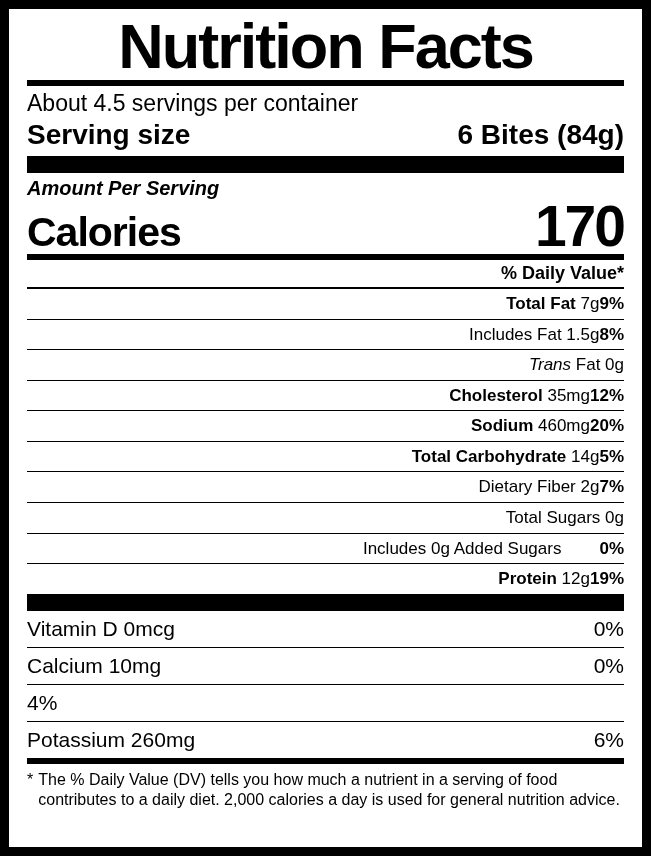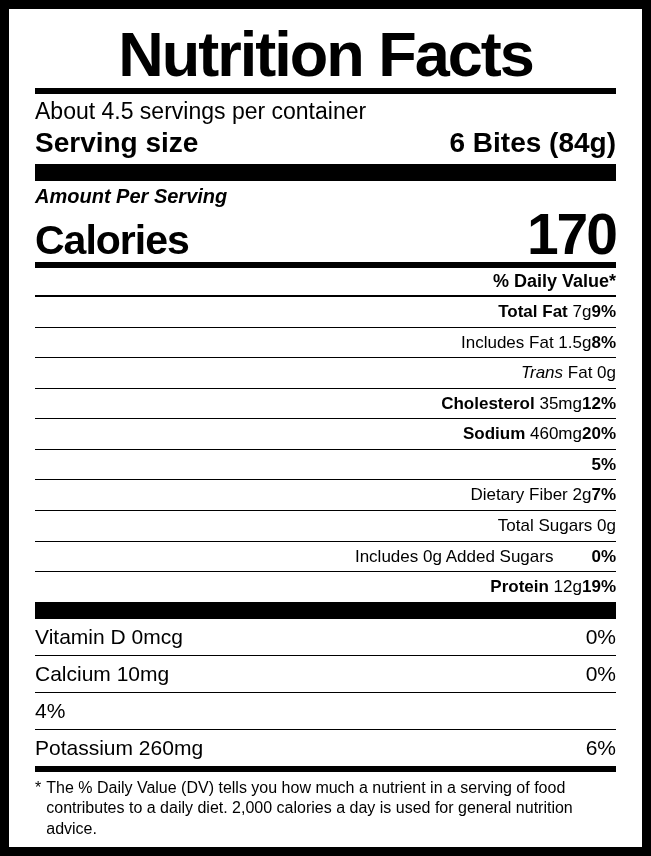--- a/index.html
+++ b/index.html
@@ -13,21 +13,21 @@
     font-family: "Liberation Sans", sans-serif;
     color: #000000;
     -webkit-font-smoothing: antialiased;
   }
   .label-outer {
     box-sizing: border-box;
     width: 651px;
     height: 856px;
     border: 9px solid #000;
     background: #fff;
-    padding: 8px;
+    padding: 0;
   }
   .label-inner {
     box-sizing: border-box;
     width: 100%;
     height: 100%;
     padding: 4px 18px 8px 18px;
   }
 
   
   .title {
@@ -182,20 +182,21 @@
           <span class="nm"><b>Cholesterol</b><span> 35mg</span></span>
           <span class="dv">12%</span>
         </div>
         <div class="rule-hair"></div>
         <div class="nrow">
           <span class="nm"><b>Sodium</b><span> 460mg</span></span>
           <span class="dv">20%</span>
         </div>
         <div class="rule-hair"></div>
         <div class="nrow">
+          <span class="nm"><b>Total Carbohydrate</b><span> 14g</span></span>
           <span class="dv">5%</span>
         </div>
         <div class="rule-hair"></div>
         <div class="nrow indent-1">
           <span class="nm"><span>Dietary Fiber</span><span> 2g</span></span>
           <span class="dv">7%</span>
         </div>
         <div class="rule-hair"></div>
         <div class="nrow indent-1">
           <span class="nm"><span>Total Sugars</span><span> 0g</span></span>

